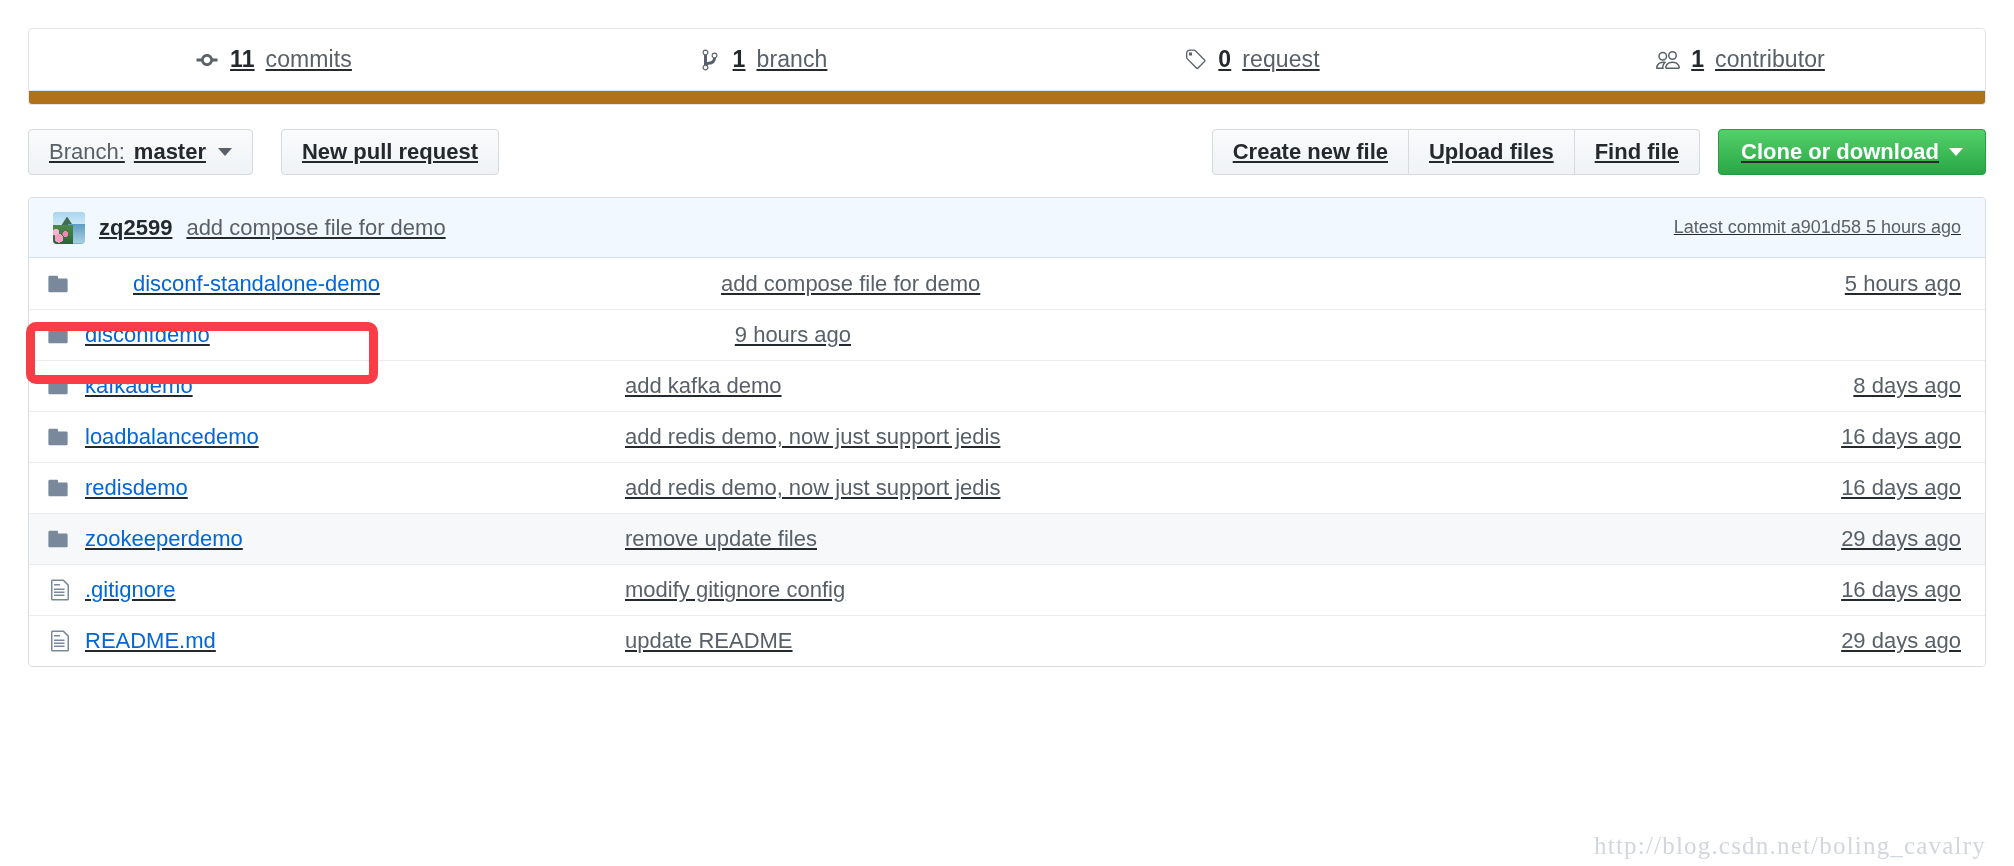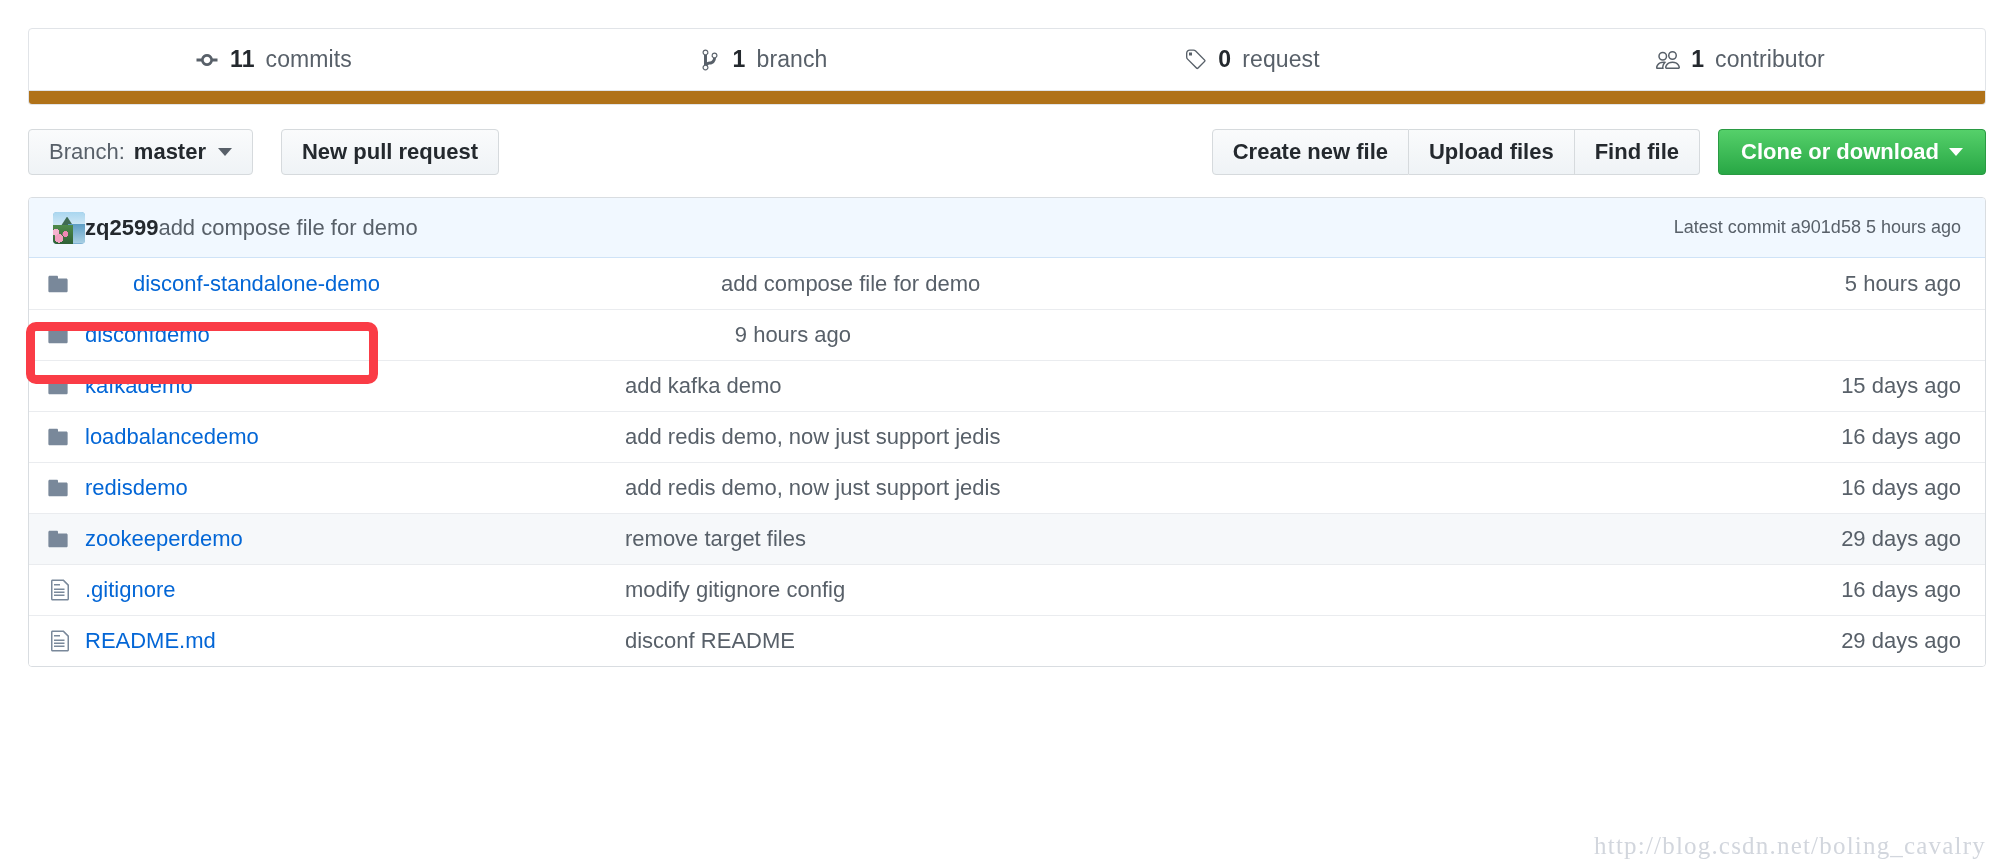--- a/index.html
+++ b/index.html
@@ -16,20 +16,21 @@
     -webkit-font-smoothing: antialiased;
     overflow: hidden;
   }
 
   #page {
     position: relative;
     width: 2014px;
     height: 866px;
     box-sizing: border-box;
     padding: 28px 28px 16px 28px;
+    text-decoration: underline;
   }
 
   
   .repo-stats {
     display: flex;
     align-items: stretch;
     border: 1px solid #e1e4e8;
     border-radius: 4px 4px 0 0;
     background: #ffffff;
     height: 63px;
@@ -143,21 +144,21 @@
   .commit-bar {
     display: flex;
     align-items: center;
     justify-content: space-between;
     background: #f1f8ff;
     border-bottom: 1px solid #cfe3f7;
     padding: 0 24px;
     height: 60px;
     box-sizing: border-box;
   }
-  .commit-left { display: flex; align-items: center; min-width: 0; }
+  .commit-left { display: flex; align-items: center; gap: 14px; min-width: 0; }
   .avatar {
     width: 32px; height: 32px;
     border-radius: 4px;
     flex: none;
     overflow: hidden;
     position: relative;
     background: #7fb3d5;
   }
   .avatar .sky {
     position: absolute; left: 0; top: 0; width: 100%; height: 42%;
@@ -382,21 +383,21 @@
           <div class="cell-age">9 hours ago</div>
         </div>
         <div class="file-row">
           <div class="cell-icon">
             <svg width="26" height="22" viewBox="0 0 14 16" aria-hidden="true">
               <path d="M13 4H7V3c0-.66-.31-1-1-1H1c-.55 0-1 .45-1 1v10c0 .55.45 1 1 1h12c.55 0 1-.45 1-1V5c0-.55-.45-1-1-1z"></path>
             </svg>
           </div>
           <div class="cell-name">kafkademo</div>
           <div class="cell-msg">add kafka demo</div>
-          <div class="cell-age">15 days ago</div>
+          <div class="cell-age">8 days ago</div>
         </div>
         <div class="file-row">
           <div class="cell-icon">
             <svg width="26" height="22" viewBox="0 0 14 16" aria-hidden="true">
               <path d="M13 4H7V3c0-.66-.31-1-1-1H1c-.55 0-1 .45-1 1v10c0 .55.45 1 1 1h12c.55 0 1-.45 1-1V5c0-.55-.45-1-1-1z"></path>
             </svg>
           </div>
           <div class="cell-name">loadbalancedemo</div>
           <div class="cell-msg">add redis demo, now just support jedis</div>
           <div class="cell-age">16 days ago</div>
@@ -411,41 +412,41 @@
           <div class="cell-msg">add redis demo, now just support jedis</div>
           <div class="cell-age">16 days ago</div>
         </div>
         <div class="file-row striped">
           <div class="cell-icon">
             <svg width="26" height="22" viewBox="0 0 14 16" aria-hidden="true">
               <path d="M13 4H7V3c0-.66-.31-1-1-1H1c-.55 0-1 .45-1 1v10c0 .55.45 1 1 1h12c.55 0 1-.45 1-1V5c0-.55-.45-1-1-1z"></path>
             </svg>
           </div>
           <div class="cell-name">zookeeperdemo</div>
-          <div class="cell-msg">remove target files</div>
+          <div class="cell-msg">remove update files</div>
           <div class="cell-age">29 days ago</div>
         </div>
         <div class="file-row">
           <div class="cell-icon">
             <svg width="22" height="24" viewBox="0 0 12 16" aria-hidden="true">
               <path d="M6 5H2V4h4v1zM2 8h7V7H2v1zm0 2h7V9H2v1zm0 2h7v-1H2v1zm10-7.5V14c0 .55-.45 1-1 1H1c-.55 0-1-.45-1-1V2c0-.55.45-1 1-1h7.5L12 4.5zM11 5L8 2H1v12h10V5z"></path>
             </svg>
           </div>
           <div class="cell-name">.gitignore</div>
           <div class="cell-msg">modify gitignore config</div>
           <div class="cell-age">16 days ago</div>
         </div>
         <div class="file-row">
           <div class="cell-icon">
             <svg width="22" height="24" viewBox="0 0 12 16" aria-hidden="true">
               <path d="M6 5H2V4h4v1zM2 8h7V7H2v1zm0 2h7V9H2v1zm0 2h7v-1H2v1zm10-7.5V14c0 .55-.45 1-1 1H1c-.55 0-1-.45-1-1V2c0-.55.45-1 1-1h7.5L12 4.5zM11 5L8 2H1v12h10V5z"></path>
             </svg>
           </div>
           <div class="cell-name">README.md</div>
-          <div class="cell-msg">disconf README</div>
+          <div class="cell-msg">update README</div>
           <div class="cell-age">29 days ago</div>
         </div>
       </div>
   </div>
 
   <div class="annotation-box" style="border-color: rgb(250, 60, 70);"></div>
 
   <div class="watermark">http://blog.csdn.net/boling_cavalry</div>
 
 </div>

